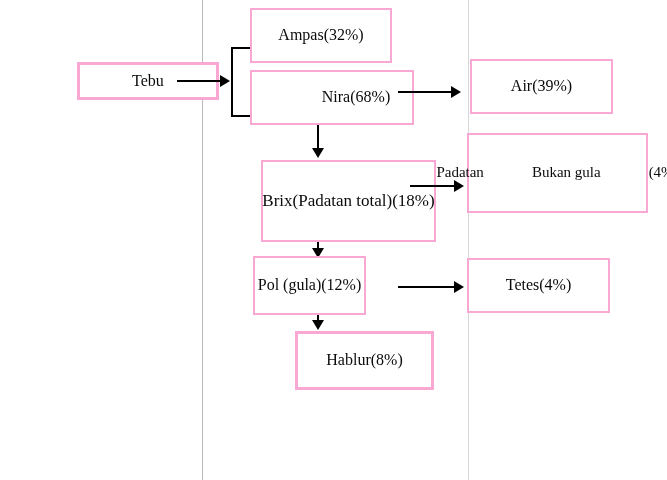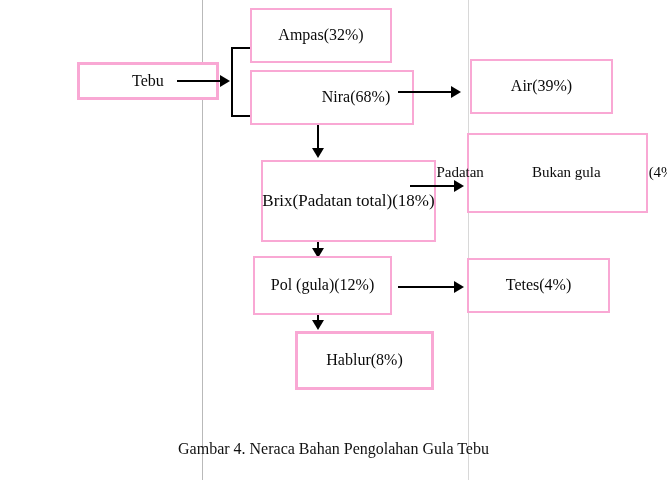--- a/index.html
+++ b/index.html
@@ -137,36 +137,35 @@
 
   <div class="box fs15" style="left:467px; top:133px; width:181px; height:80px;">
     <span class="ln">Padatan</span>
     <span class="ln">Bukan gula</span>
     <span class="ln">(4%)</span>
   </div>
 
   <div class="vline" style="left:317px; top:242px; height:14px;"></div>
   <div class="arrow-d" style="left:312px; top:248px;"></div>
 
-  <div class="box fs16" style="left:253px; top:256px; width:139px; height:59px;">
+  <div class="box fs16" style="left:253px; top:256px; width:113px; height:59px;">
     <span class="ln">Pol (gula)</span>
     <span class="ln">(12%)</span>
   </div>
 
   <div class="hline" style="left:398px; top:286px; width:58px;"></div>
   <div class="arrow-r" style="left:454px; top:281px;"></div>
 
   <div class="box fs16" style="left:467px; top:258px; width:143px; height:55px;">
     <span class="ln">Tetes</span>
     <span class="ln">(4%)</span>
   </div>
 
   <div class="vline" style="left:317px; top:315px; height:10px;"></div>
   <div class="arrow-d" style="left:312px; top:320px;"></div>
 
   <div class="box thick fs16" style="left:253px; top:331px; width:139px; height:59px;">
     <span class="ln">Hablur</span>
     <span class="ln">(8%)</span>
   </div>
 
-  <div class="caption">Gambar 4.  Neraca Bahan Pengolahan Gula Tebu</div>
 
 </div>
 
 </body></html>

